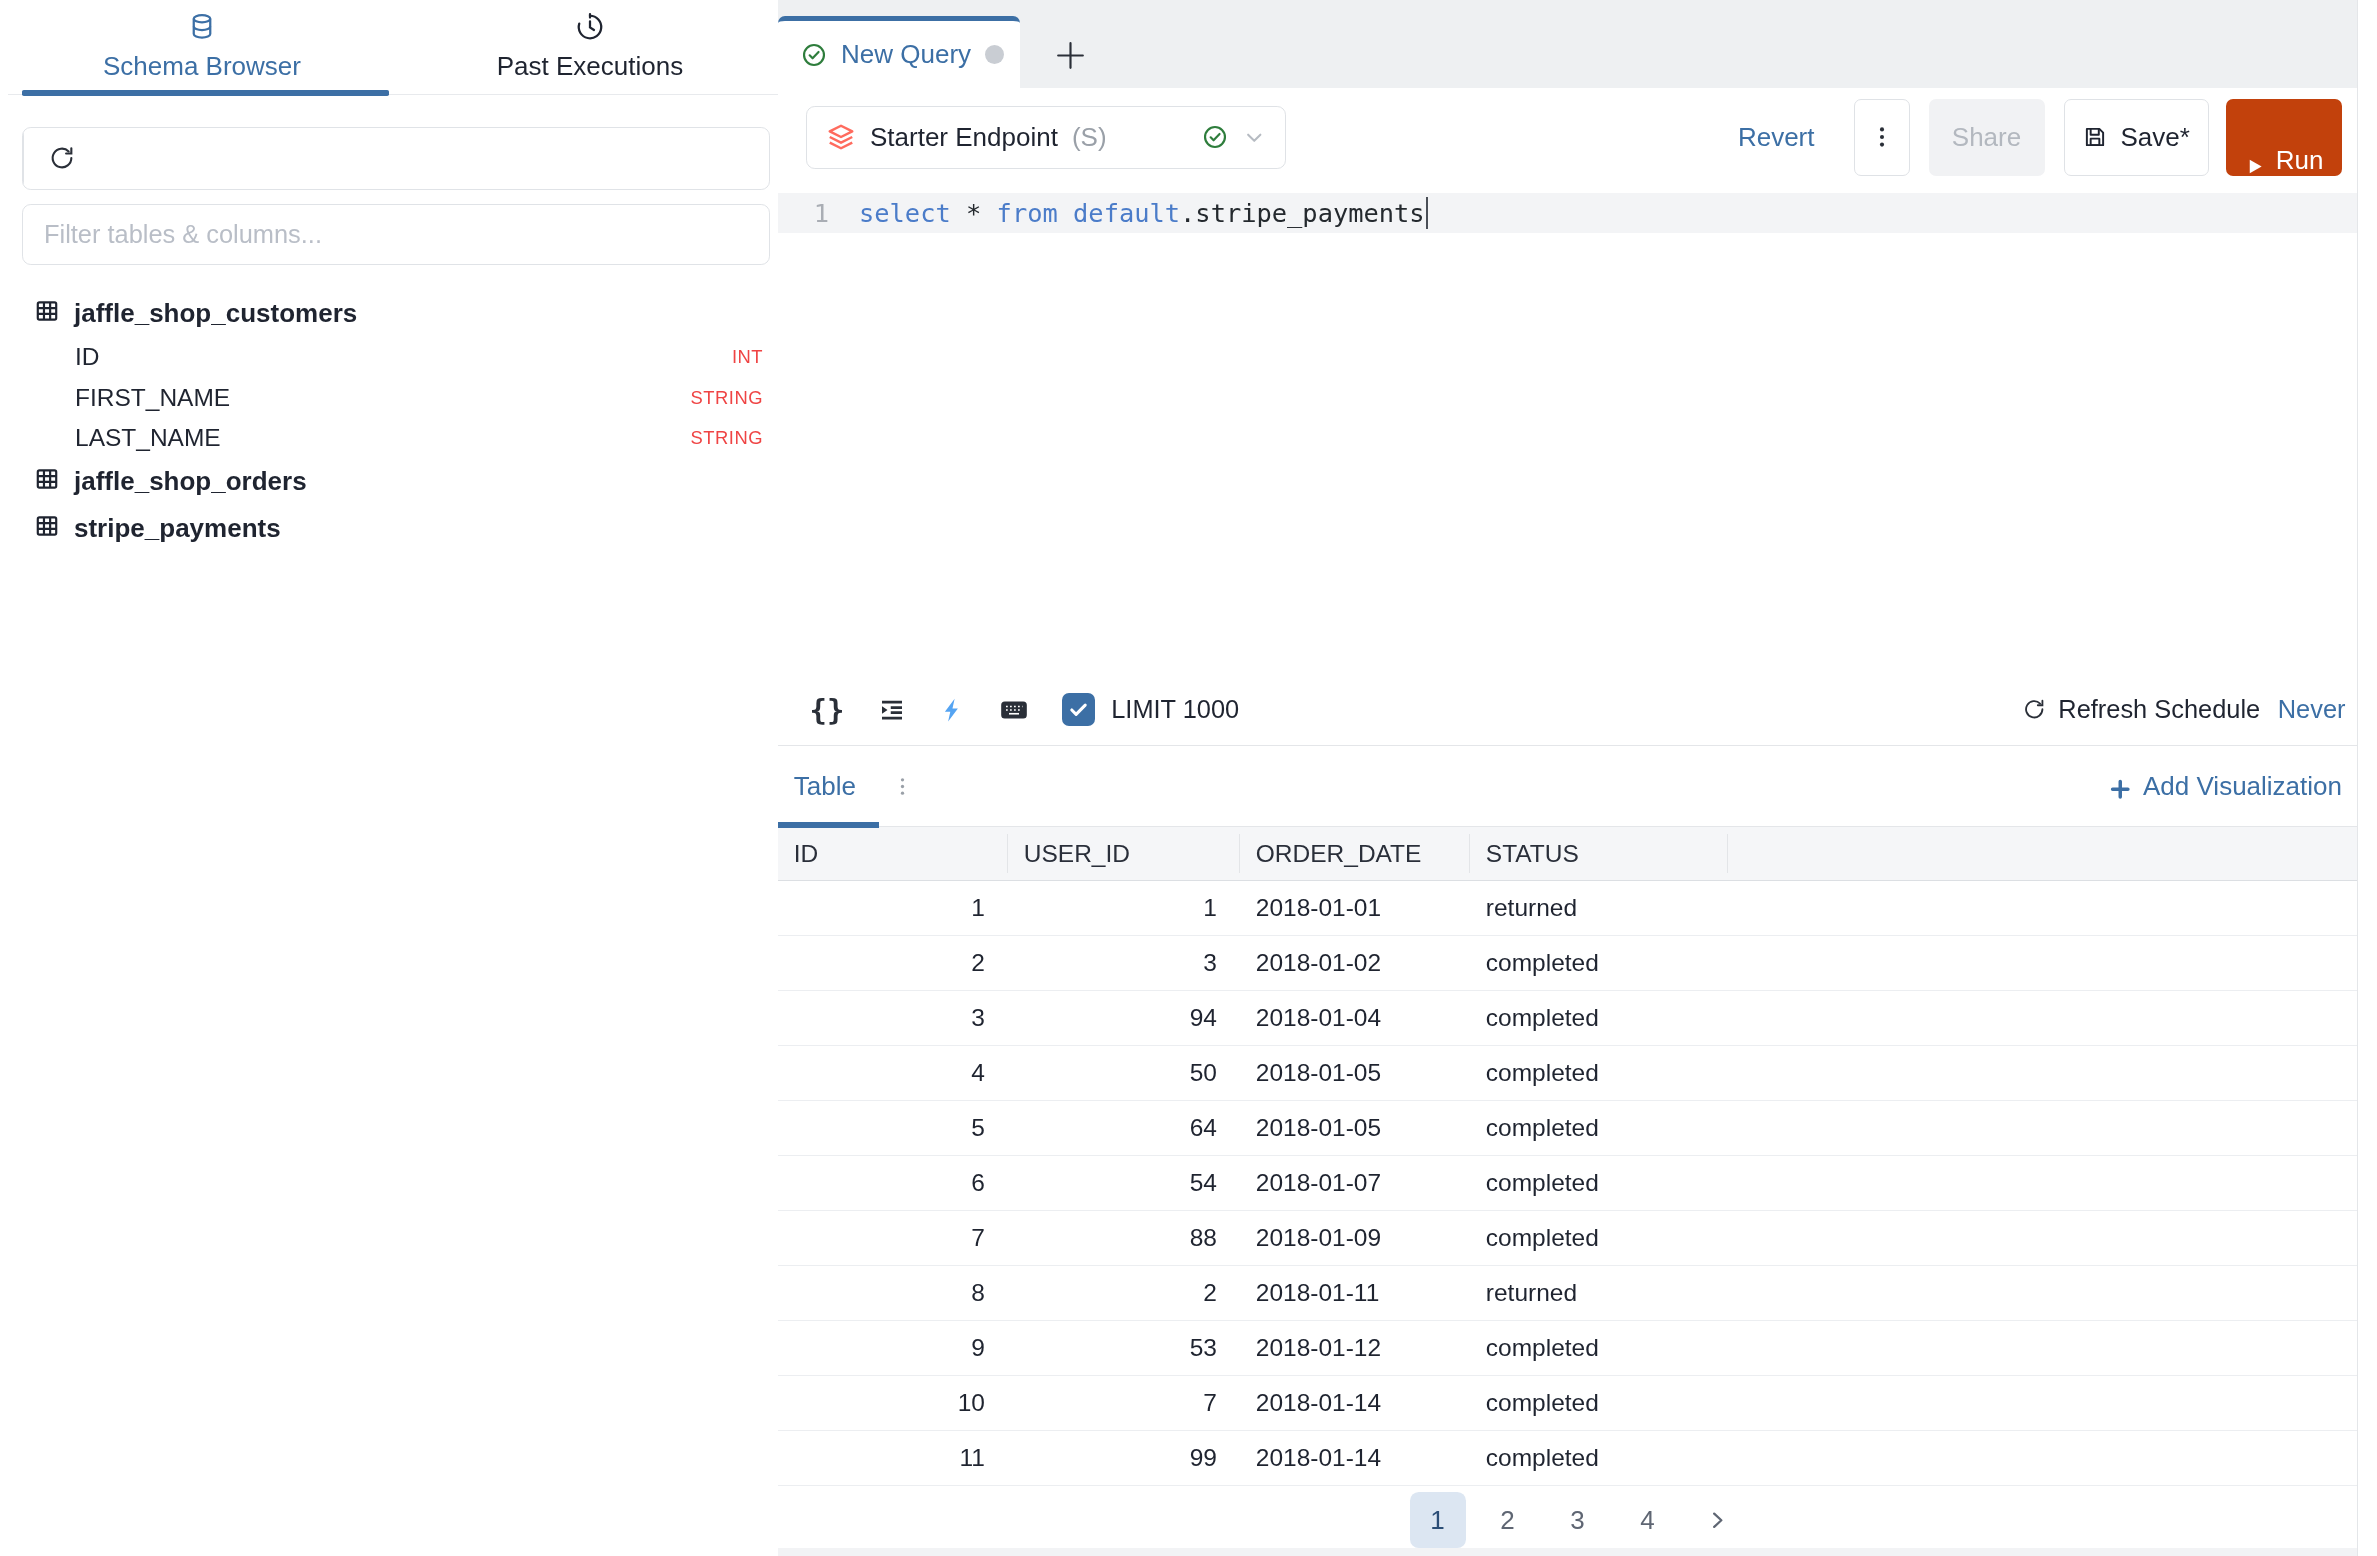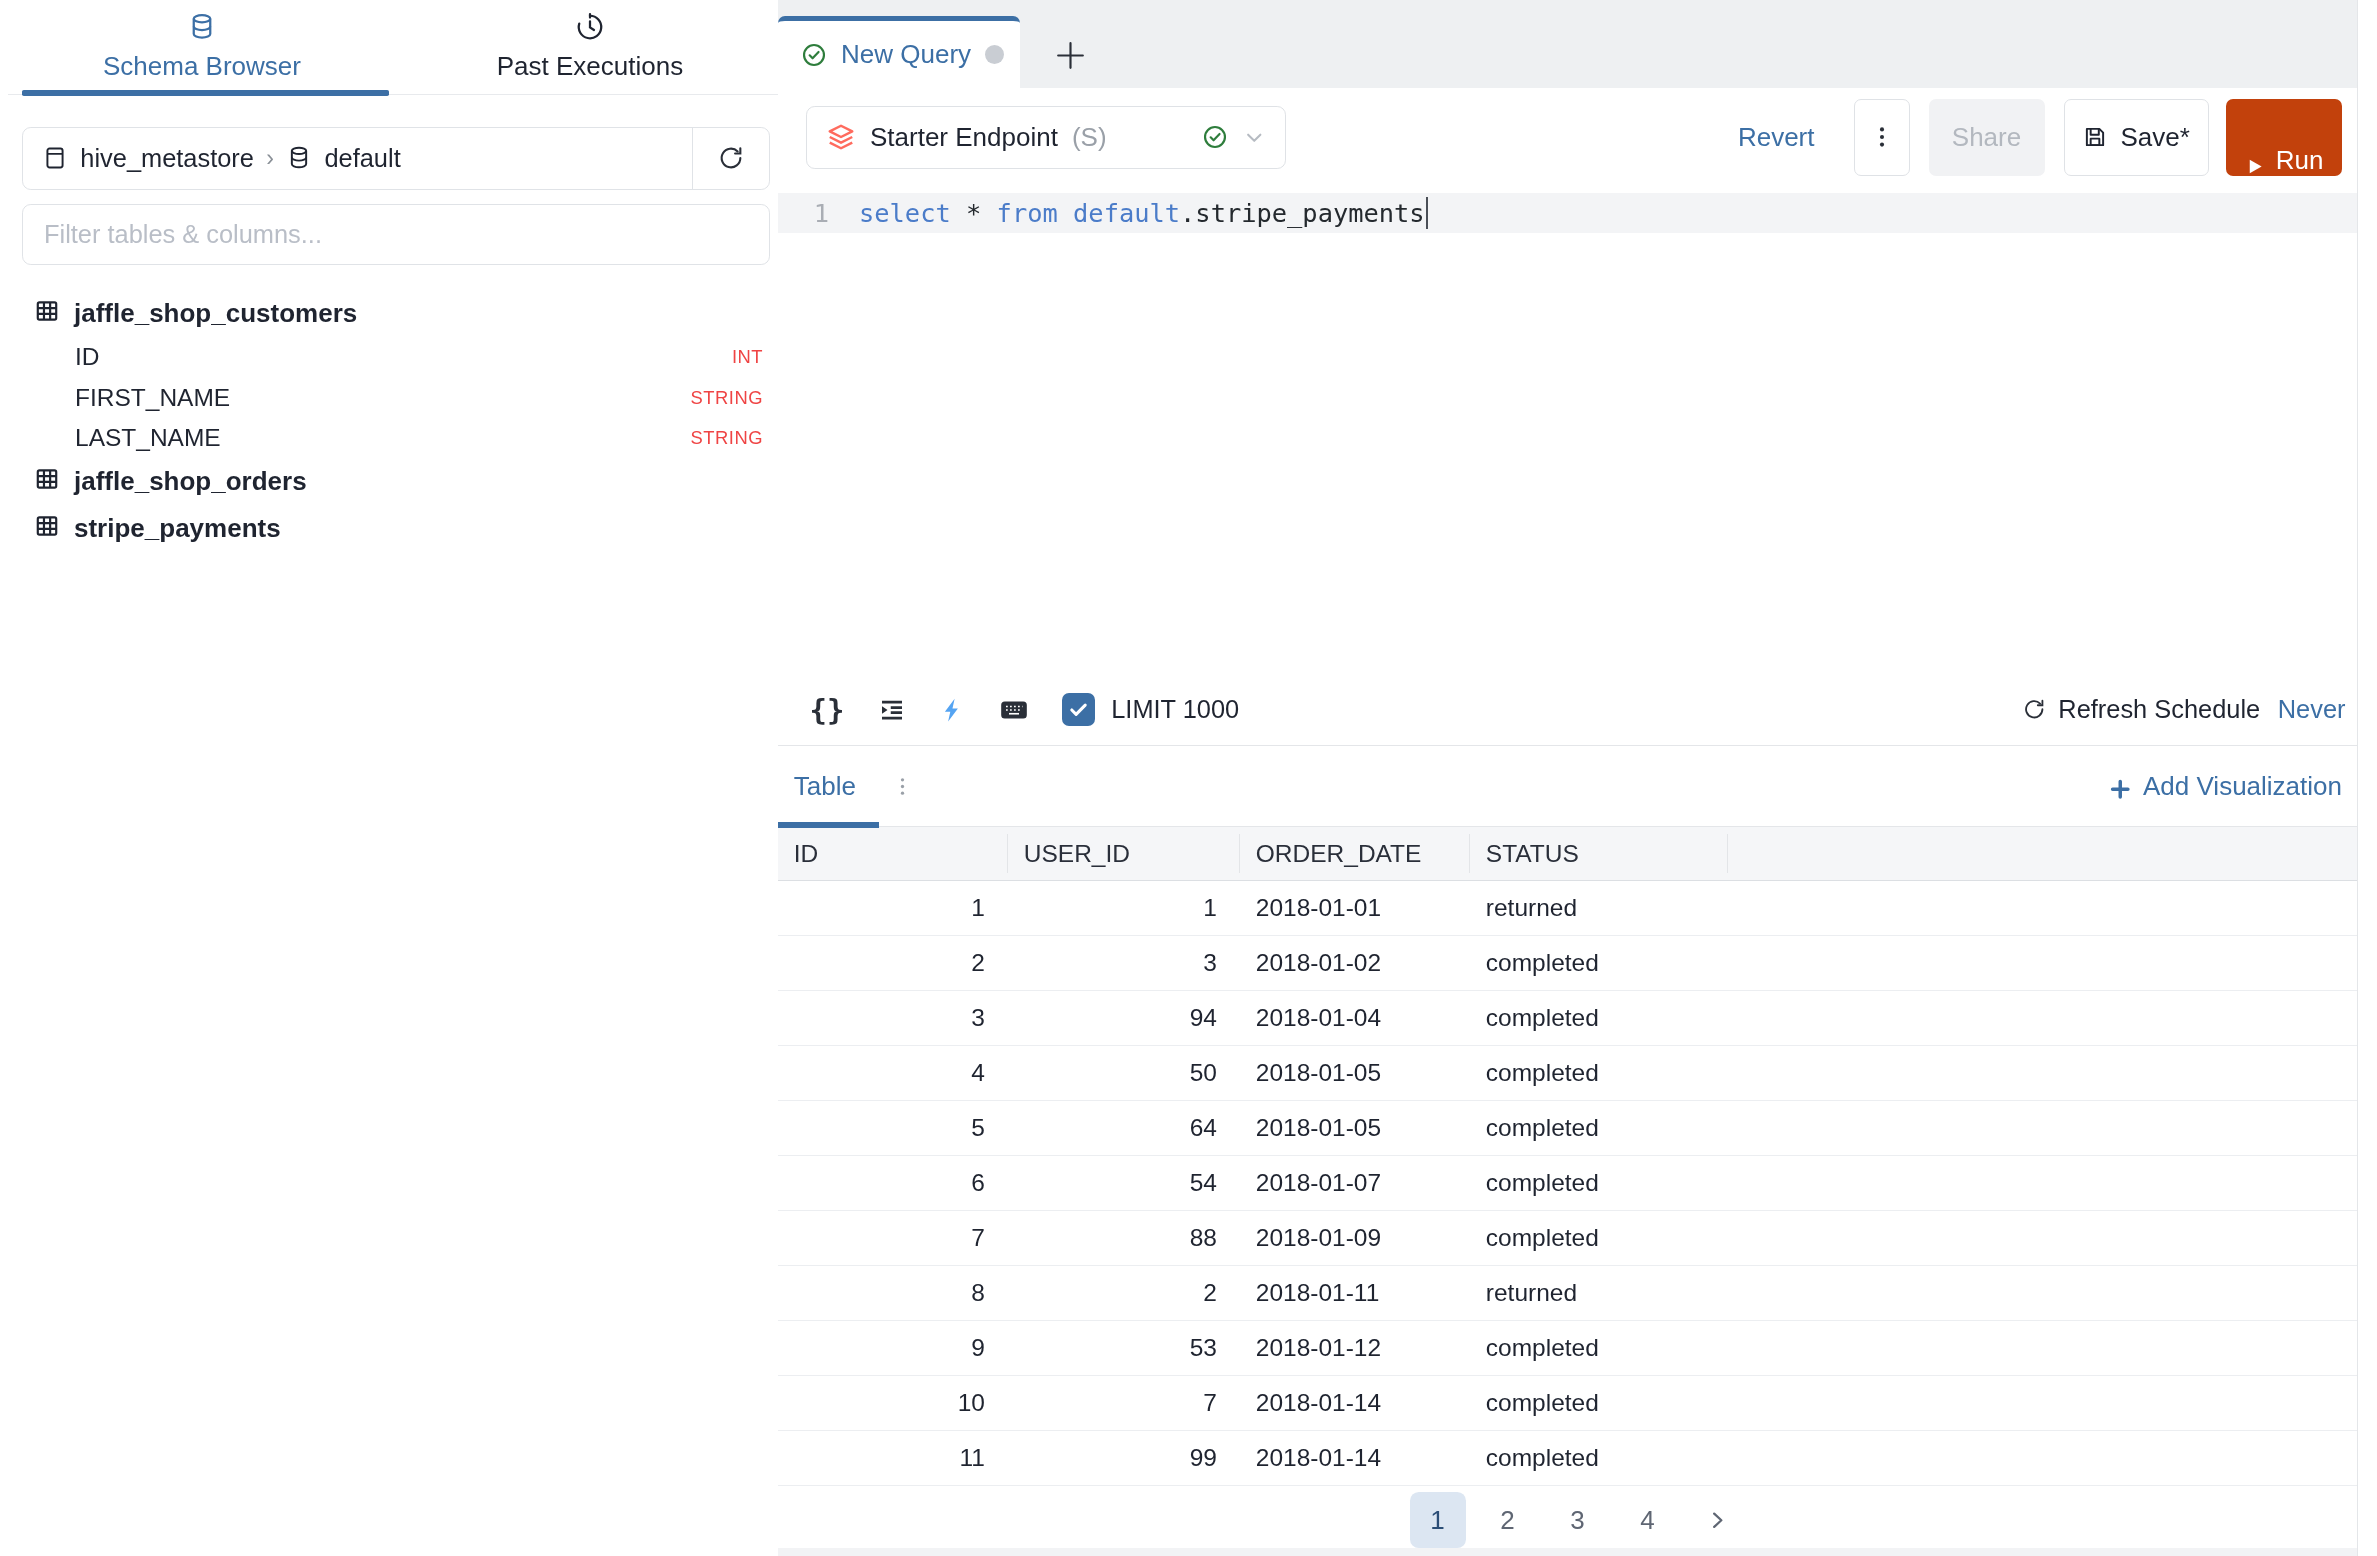--- a/index.html
+++ b/index.html
@@ -110,34 +110,20 @@
     <div class="sidebar-tab">
       <svg class="icon" viewBox="0 0 24 24" fill="none" stroke="currentColor" stroke-width="1.8" stroke-linecap="round">
         <path d="M12 3a9 9 0 1 1-8.6 6.3"></path>
         <path d="M12 1.6v2.8M12 7.4v4.9l3.2 2.1"></path>
       </svg>
       <span>Past Executions</span>
     </div>
   </div>
 
   <div class="breadcrumb">
-    <div class="breadcrumb-left">
-      <svg class="icon" style="width:26px;height:26px" viewBox="0 0 24 24" fill="none" stroke="currentColor" stroke-width="1.8">
-        <rect x="5" y="3.2" width="14" height="17.6" rx="2"></rect>
-        <path d="M5 8.2h14"></path>
-      </svg>
-      <span>hive_metastore</span>
-      <span class="crumb-sep">›</span>
-      <svg class="icon" style="width:26px;height:26px" viewBox="0 0 24 24" fill="none" stroke="currentColor" stroke-width="1.8">
-        <ellipse cx="12" cy="5.4" rx="6.6" ry="2.9"></ellipse>
-        <path d="M5.4 5.4v6.1c0 1.6 2.96 2.9 6.6 2.9s6.6-1.3 6.6-2.9V5.4"></path>
-        <path d="M5.4 11.5v6.1c0 1.6 2.96 2.9 6.6 2.9s6.6-1.3 6.6-2.9v-6.1"></path>
-      </svg>
-      <span>default</span>
-    </div>
     <div class="breadcrumb-refresh">
       <svg class="icon" style="width:28px;height:28px" viewBox="0 0 24 24" fill="none" stroke="#2a2f38" stroke-width="1.8" stroke-linecap="round">
         <path d="M20 12a8 8 0 1 1-2.3-5.6"></path>
         <path d="M20 3.6v4.5h-4.5"></path>
       </svg>
     </div>
   </div>
 
   <input class="filter-input" placeholder="Filter tables &amp; columns..." style="">
 

